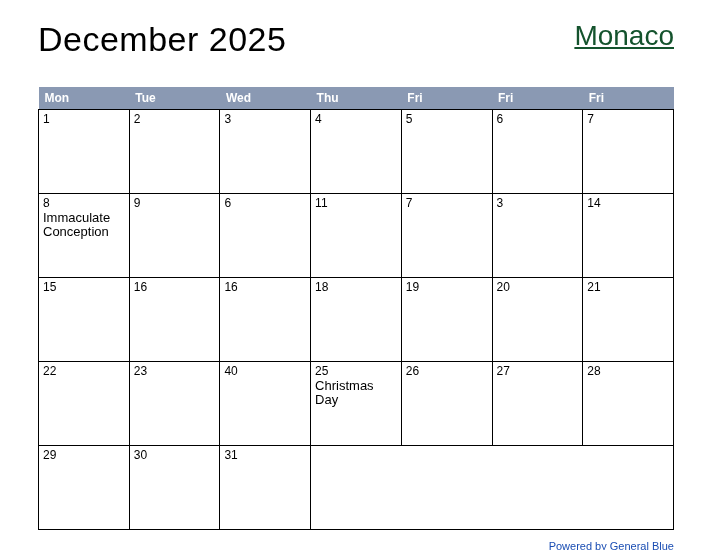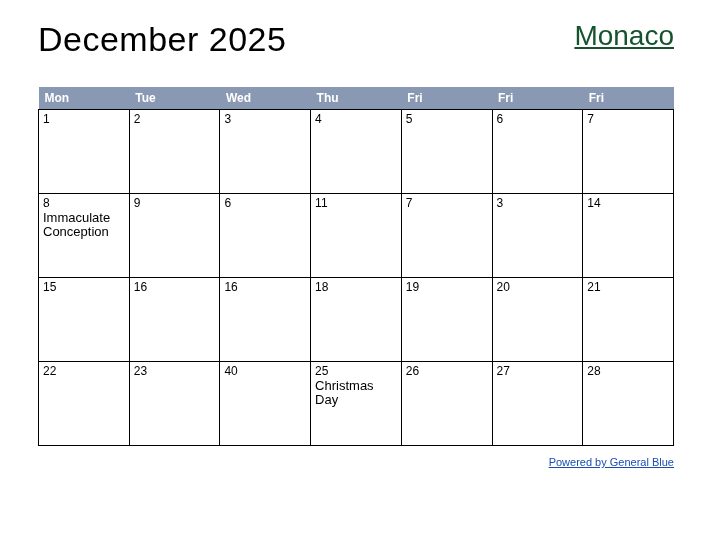--- a/index.html
+++ b/index.html
@@ -188,18 +188,33 @@
       <td>
           <span class="daynum">26</span>
         </td>
       <td>
           <span class="daynum">27</span>
         </td>
       <td>
           <span class="daynum">28</span>
         </td>
     </tr>
+    <tr>
+      <td>
+          <span class="daynum">29</span>
+        </td>
+      <td>
+          <span class="daynum">30</span>
+        </td>
+      <td>
+          <span class="daynum">31</span>
+        </td>
+      <td class="empty"></td>
+      <td class="empty"></td>
+      <td class="empty"></td>
+      <td class="empty last"></td>
+    </tr>
   </tbody>
 </table>
 
 <div class="footer">
   <a class="footer-link">Powered by General Blue</a>
 </div>
 
 </body></html>

